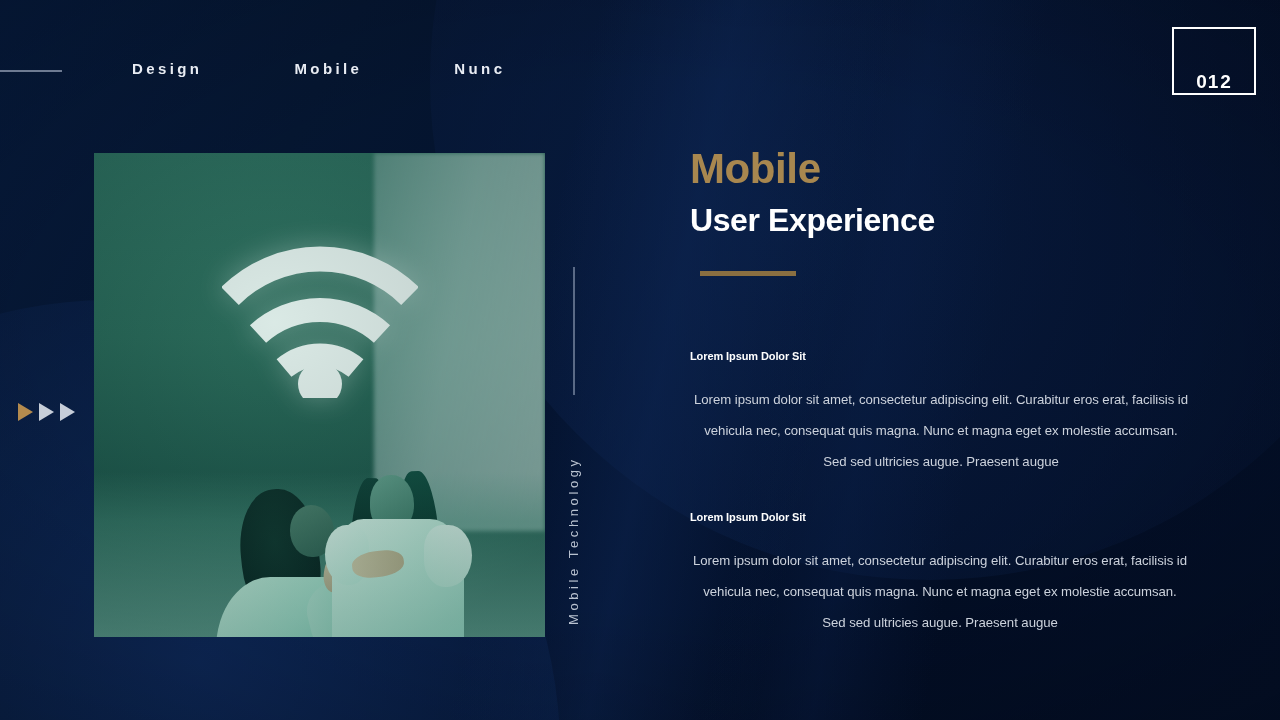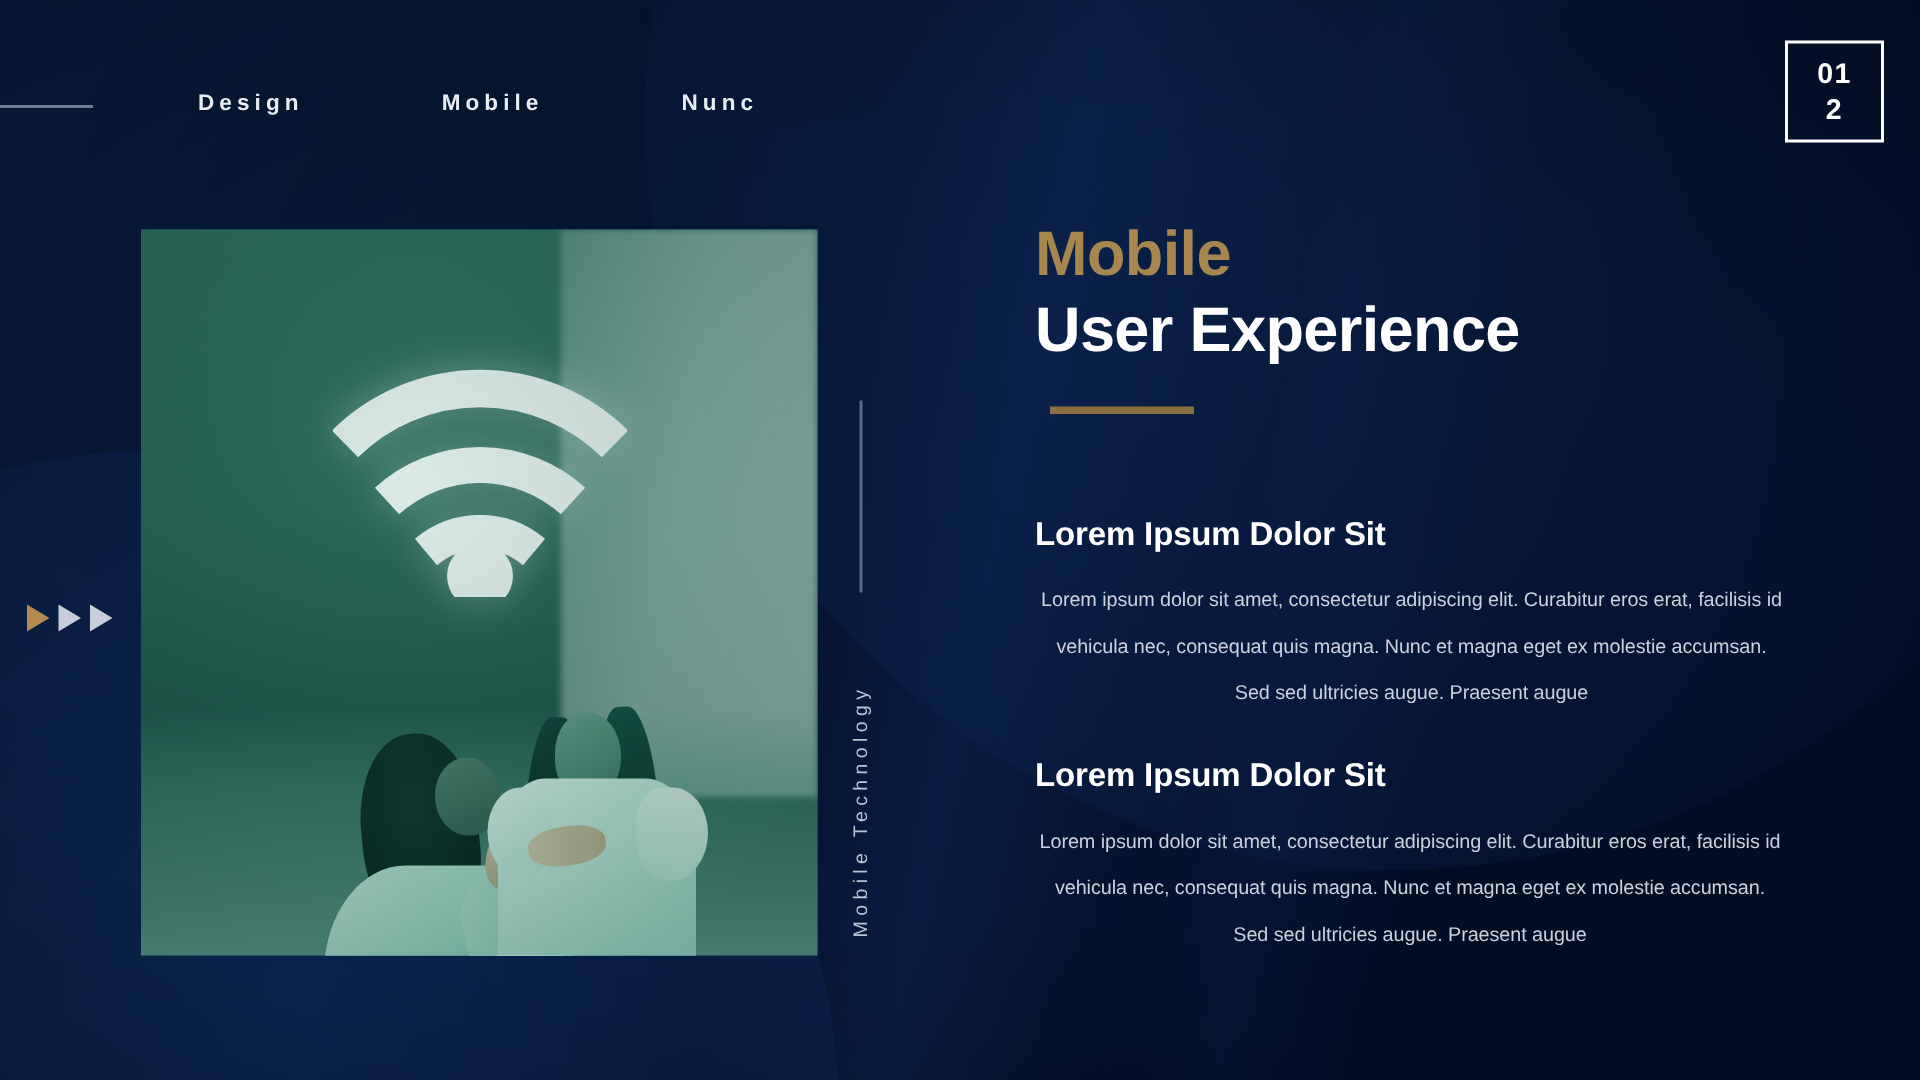--- a/index.html
+++ b/index.html
@@ -95,26 +95,25 @@
     cursor: pointer;
     white-space: nowrap;
     margin-left: 44px;
   }
 
   
   .badge {
     position: absolute;
     right: 24px;
     top: 27px;
-    width: 66px;
+    width: 84px;
     height: 68px;
     border: 2px solid #ffffff;
     display: flex;
-    flex-direction: column;
-    align-items: center;
+    align-items: flex-end;
     justify-content: center;
     gap: 1px;
   }
   .badge span {
     color: #ffffff;
     font-size: 19px;
     font-weight: 700;
     letter-spacing: 1px;
     line-height: 23px;
   }
@@ -334,41 +333,41 @@
     font-size: 42px;
     font-weight: 700;
     letter-spacing: -0.4px;
     line-height: 48px;
   }
   .title-main {
     position: absolute;
     left: 690px;
     top: 196px;
     color: #ffffff;
-    font-size: 42px;
+    font-size: 32px;
     font-weight: 700;
     letter-spacing: -0.4px;
     line-height: 48px;
   }
   .title-rule {
     position: absolute;
     left: 700px;
     top: 271px;
     width: 96px;
     height: 5px;
     background: #8a6f41;
   }
 
   .block { position: absolute; left: 690px; width: 500px; }
   .block-1 { top: 344px; }
   .block-2 { top: 505px; }
 
   .block h3 {
     color: #ffffff;
-    font-size: 22px;
+    font-size: 11px;
     font-weight: 700;
     letter-spacing: -0.1px;
     line-height: 24px;
     margin-bottom: 16px;
   }
   .block p {
     color: #ccd2dc;
     font-size: 13.2px;
     font-weight: 400;
     line-height: 31px;

